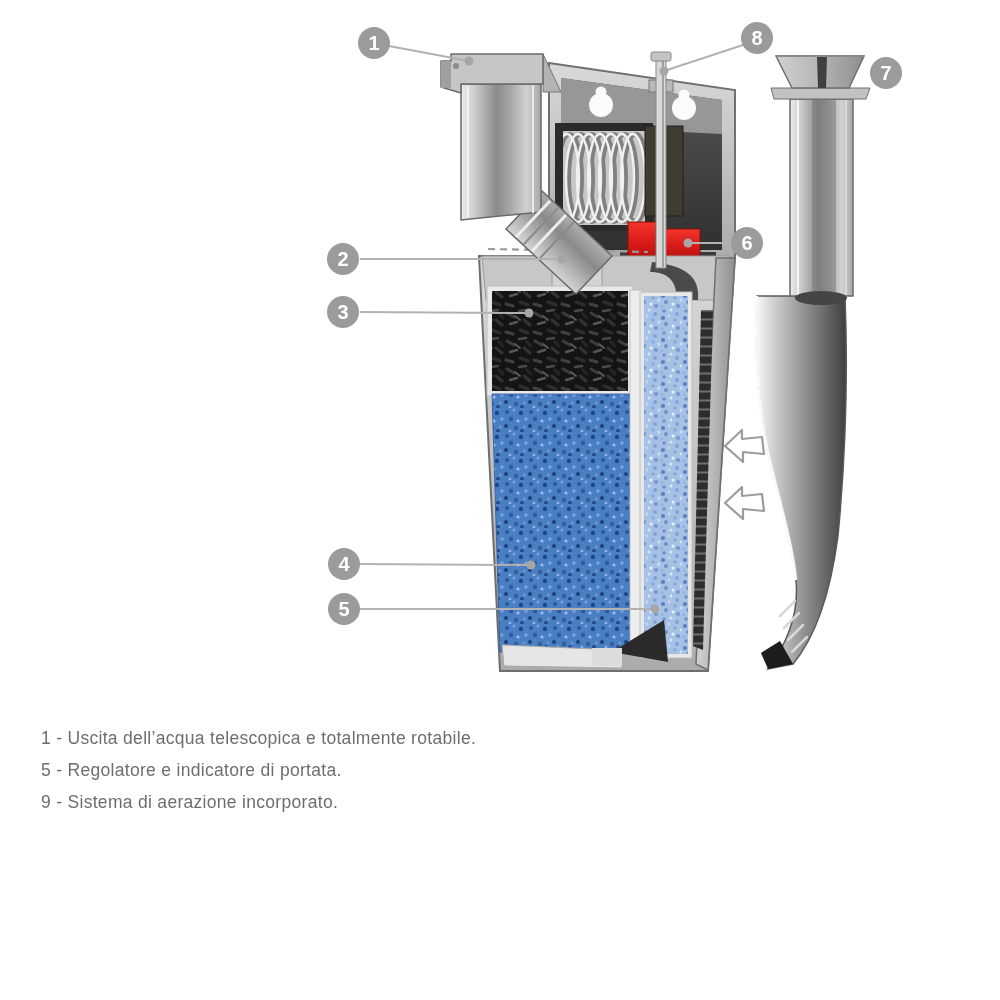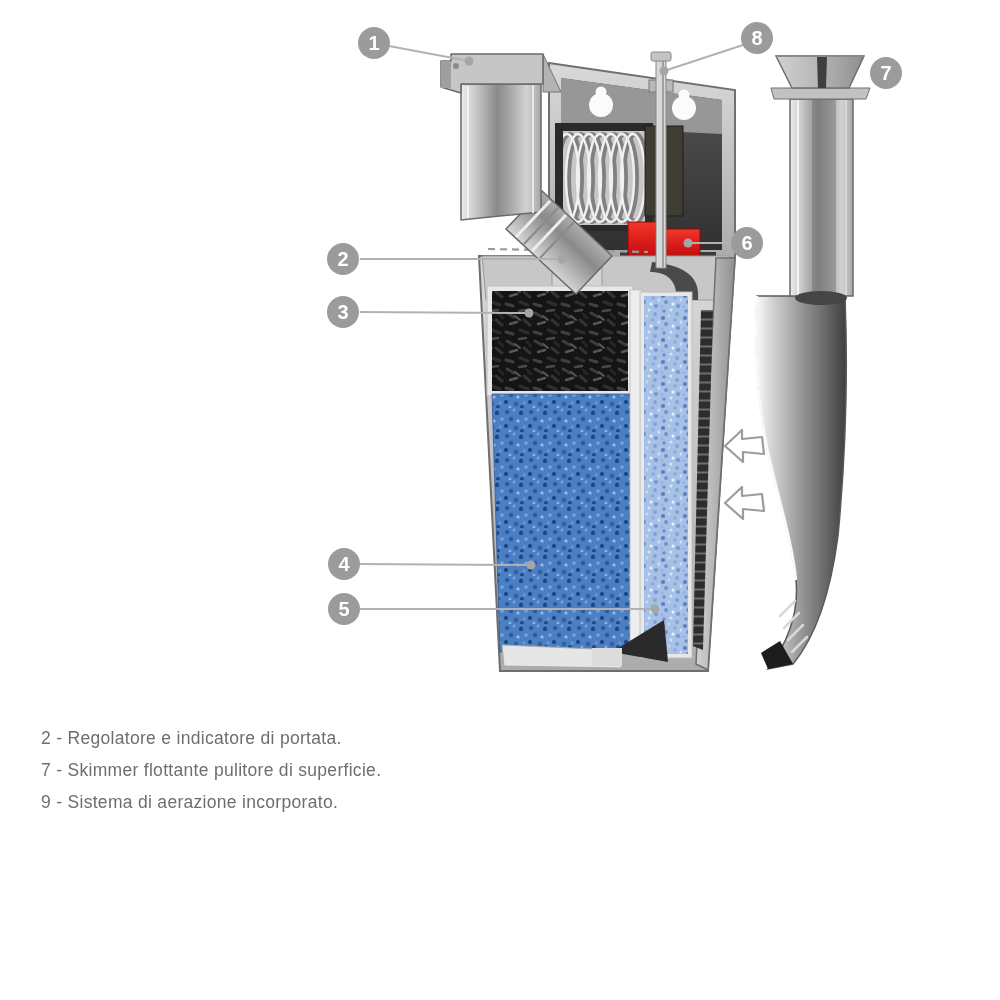--- a/index.html
+++ b/index.html
@@ -272,17 +272,17 @@
   <div class="callout c1">1</div>
   <div class="callout c2">2</div>
   <div class="callout c3">3</div>
   <div class="callout c4">4</div>
   <div class="callout c5">5</div>
   <div class="callout c6">6</div>
   <div class="callout c7">7</div>
   <div class="callout c8">8</div>
 
   <div class="legend">
-    <div class="legend-row">2 - Regolatore e indicatore di portata.</div>
-    <div class="legend-row">7 - Skimmer flottante pulitore di superficie.</div>
+    <div class="legend-row">1 - Uscita dell’acqua telescopica e totalmente rotabile.</div>
+    <div class="legend-row">5 - Regolatore e indicatore di portata.</div>
     <div class="legend-row">9 - Sistema di aerazione incorporato.</div>
   </div>
 </div>
 
 </body></html>

